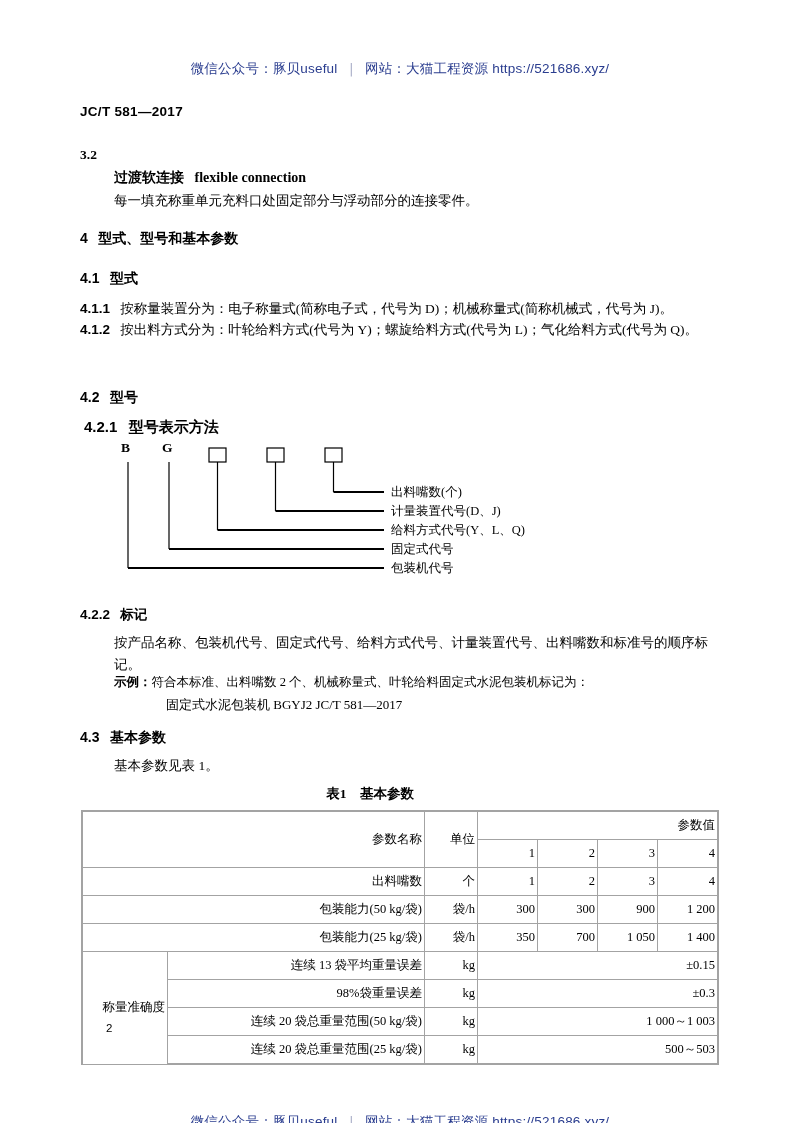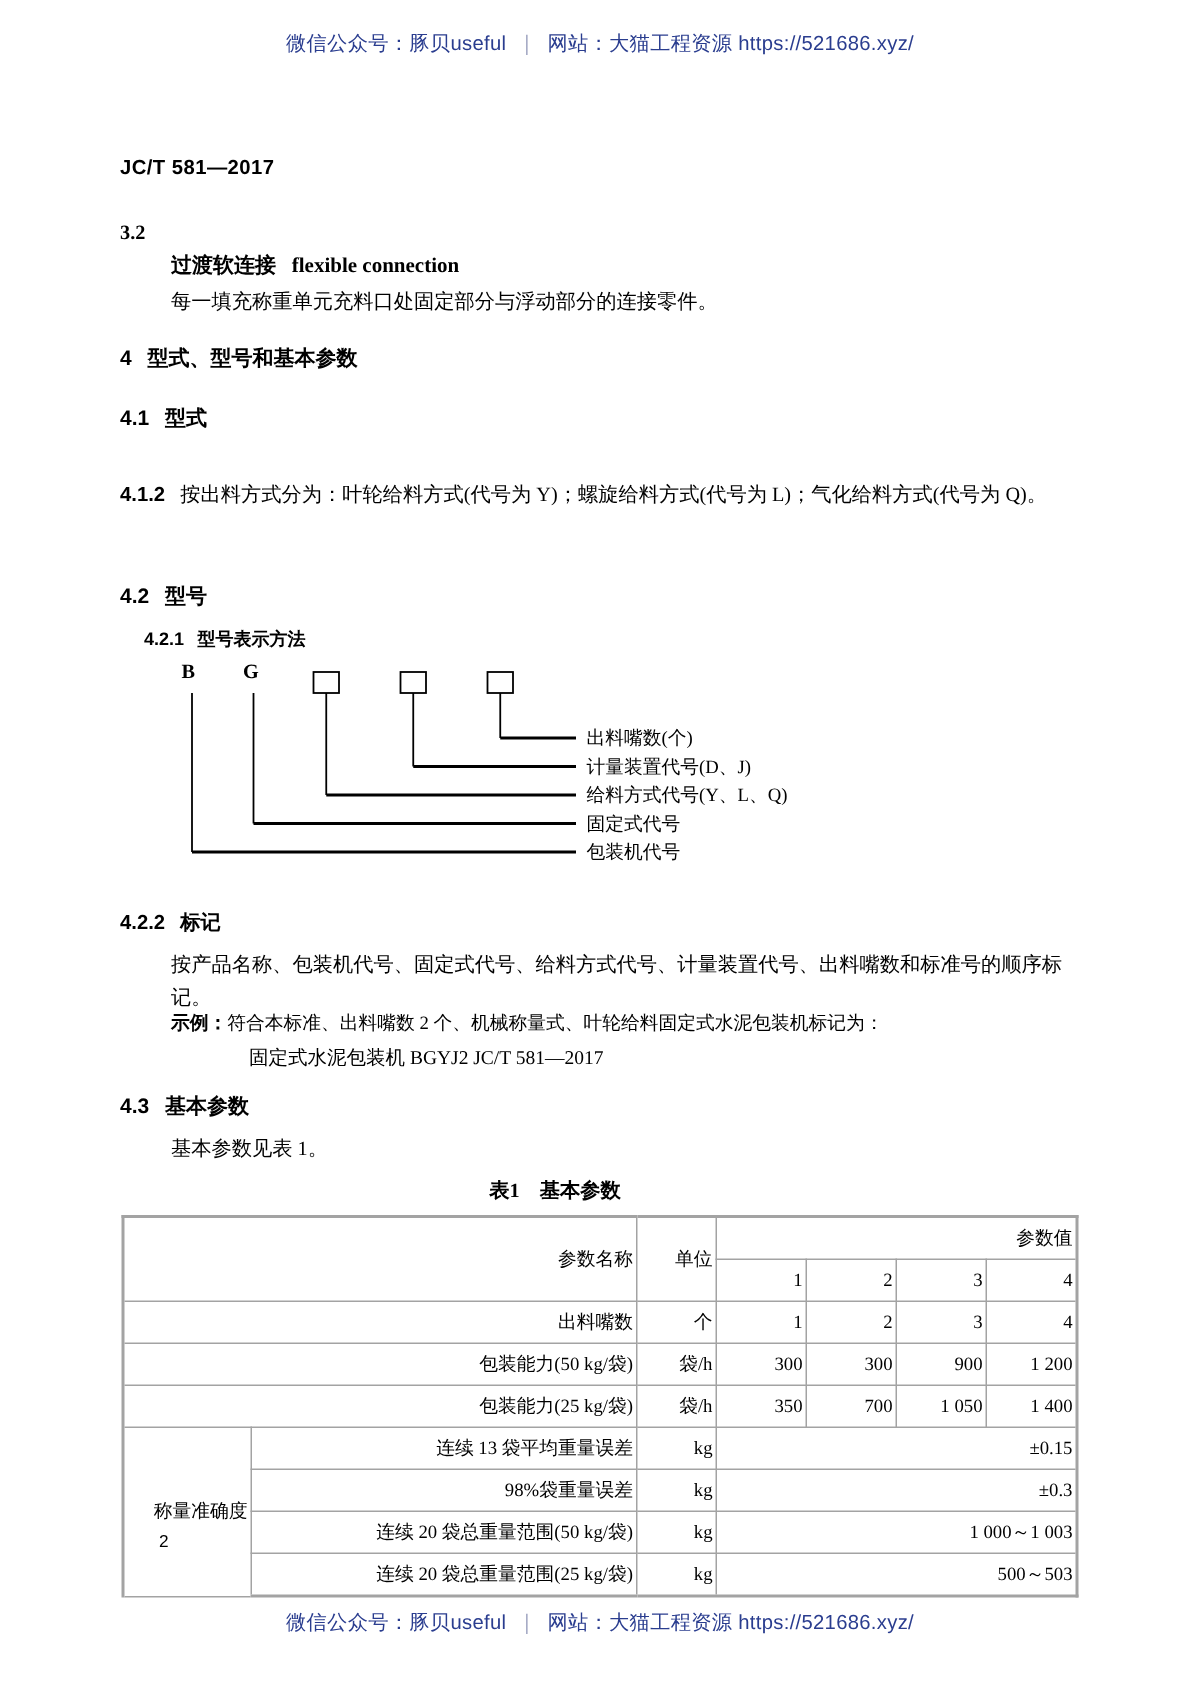--- a/index.html
+++ b/index.html
@@ -25,20 +25,21 @@
   .wm {
     position: absolute;
     left: 0;
     width: 800px;
     text-align: center;
     font-family: "Liberation Sans", sans-serif;
     font-size: 13.5px;
     color: #2a3d8f;
     letter-spacing: 0.2px;
     white-space: nowrap;
+    margin-top: 40px;
   }
   .wm-top { top: 20px; }
   .wm-bottom { top: 1073px; }
   .wm .sep {
     color: #8d93b5;
     margin: 0 7px;
   }
   .wm .url { color: #2a3d8f; }
 
   
@@ -70,21 +71,21 @@
 
   .t-32       { left: 80px;  top: 144px; font-weight: bold; font-family: Liberation Serif, serif; font-size: 13.5px; }
   .t-32-term  { left: 114px; top: 167px; font-weight: bold; font-size: 14px; }
   .t-32-def   { left: 114px; top: 190px; font-size: 13.5px; }
 
   .t-4        { left: 80px;  top: 228px; font-weight: bold; font-size: 14px; }
   .t-41       { left: 80px;  top: 268px; font-weight: bold; font-size: 14px; }
   .t-411      { left: 80px;  top: 298px; font-size: 13.5px; }
   .t-412      { left: 80px;  top: 319px; font-size: 13.5px; width: 650px; }
   .t-42       { left: 80px;  top: 387px; font-weight: bold; font-size: 14px; }
-  .t-421      { left: 96px;  top: 416px; font-weight: bold; font-size: 12px; }
+  .t-421      { left: 84px;  top: 416px; font-weight: bold; font-size: 15px; }
   .t-421-p    { left: 114px; top: 440px; font-size: 13.5px; }
 
   .t-422      { left: 80px;  top: 604px; font-weight: bold; font-size: 13.5px; }
   .t-422-p1   { left: 114px; top: 632px; font-size: 13.5px; width: 610px; line-height: 22px; }
   .t-422-p2   { left: 114px; top: 672px; font-size: 12.5px; }
   .t-422-p3   { left: 166px; top: 694px; font-size: 13px; }
 
   .t-43       { left: 80px;  top: 727px; font-weight: bold; font-size: 14px; }
   .t-43-p     { left: 114px; top: 755px; font-size: 13.5px; }
 
@@ -158,20 +159,23 @@
   <div class="blk t-32-term">
     <span>过渡软连接</span>&nbsp;&nbsp;&nbsp;<span class="en-bold">flexible connection</span>
   </div>
 
   <div class="blk t-4">
     <span class="num">4</span>&nbsp;&nbsp;&nbsp;<span>型式、型号和基本参数</span>
   </div>
 
   <div class="blk t-41">
     <span class="num">4.1</span>&nbsp;&nbsp;&nbsp;<span>型式</span>
+  </div>
+  <div class="blk t-411">
+    <span class="num">4.1.1</span>&nbsp;&nbsp;&nbsp;<span>按称量装置分为：电子称量式(简称电子式，代号为 D)；机械称量式(简称机械式，代号为 J)。</span>
   </div>
   <div class="blk t-412">
     <span class="num">4.1.2</span>&nbsp;&nbsp;&nbsp;<span>按出料方式分为：叶轮给料方式(代号为 Y)；螺旋给料方式(代号为 L)；气化给料方式(代号为 Q)。</span>
   </div>
 
   <div class="blk t-42">
     <span class="num">4.2</span>&nbsp;&nbsp;&nbsp;<span>型号</span>
   </div>
   <div class="blk t-421">
     <span class="num">4.2.1</span>&nbsp;&nbsp;&nbsp;<span>型号表示方法</span>

